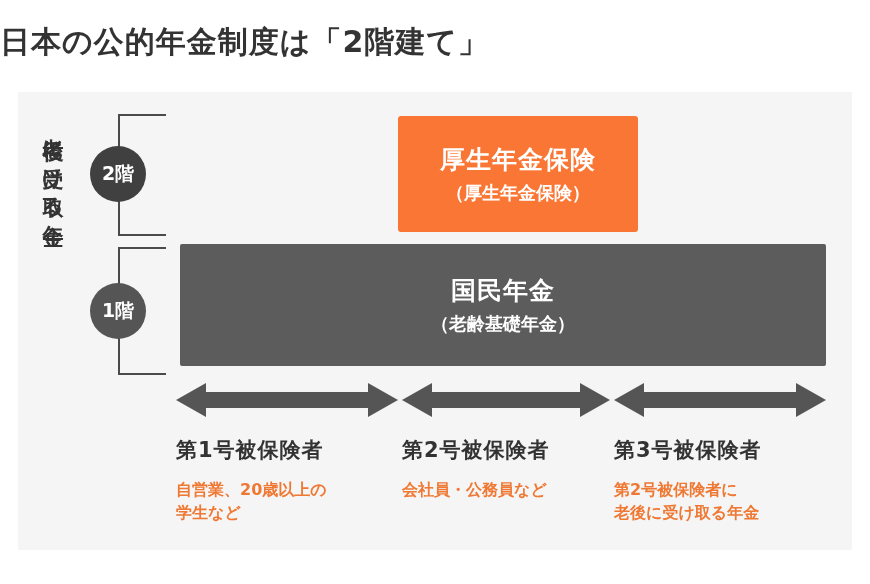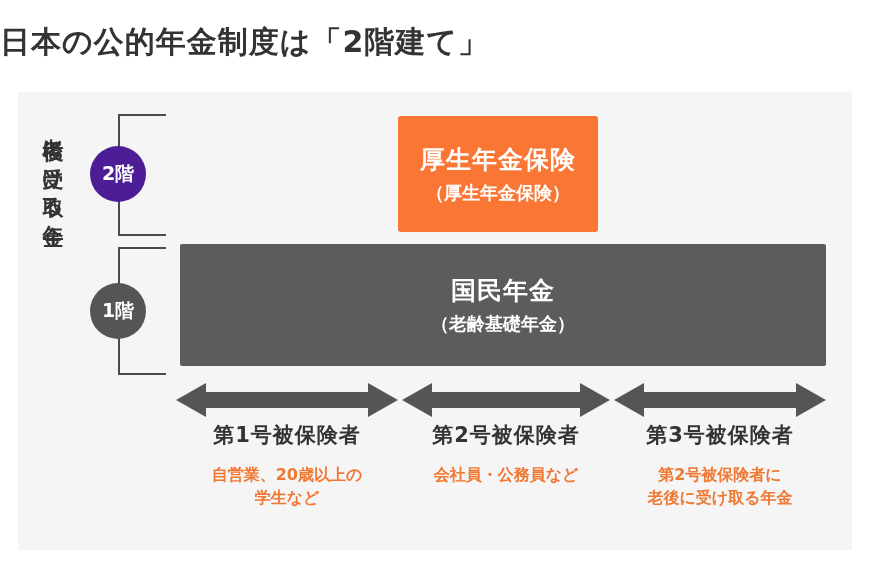--- a/index.html
+++ b/index.html
@@ -89,21 +89,21 @@
     font-size: 19px;
     font-weight: bold;
     display: flex;
     align-items: center;
     justify-content: center;
     letter-spacing: 0px;
   }
   #tier-circle-2 {
     left: 90px;
     top: 146px;
-    background: #4c1d95;
+    background: #404040;
   }
   #tier-circle-1 {
     left: 90px;
     top: 283px;
     background: #555555;
   }
 
   
   .pension-box {
     position: absolute;
@@ -111,21 +111,21 @@
     display: flex;
     flex-direction: column;
     align-items: center;
     justify-content: center;
     color: #ffffff;
     text-align: center;
   }
   #box-kosei {
     left: 398px;
     top: 116px;
-    width: 200px;
+    width: 240px;
     height: 116px;
     background: #f97634;
     border-radius: 3px;
   }
   #box-kokumin {
     left: 180px;
     top: 244px;
     width: 646px;
     height: 122px;
     background: #5c5c5c;
@@ -149,22 +149,22 @@
   .arrow-wrap {
     position: absolute;
     top: 381px;
     height: 38px;
   }
   .arrow-wrap svg { display: block; }
 
   
   .category-col {
     position: absolute;
-    top: 421px;
-    text-align: center;
+    top: 436px;
+    text-align: left;
   }
   .category-title {
     font-size: 21px;
     font-weight: bold;
     color: #333333;
     letter-spacing: 1px;
     line-height: 28px;
     white-space: nowrap;
   }
   .category-desc {

